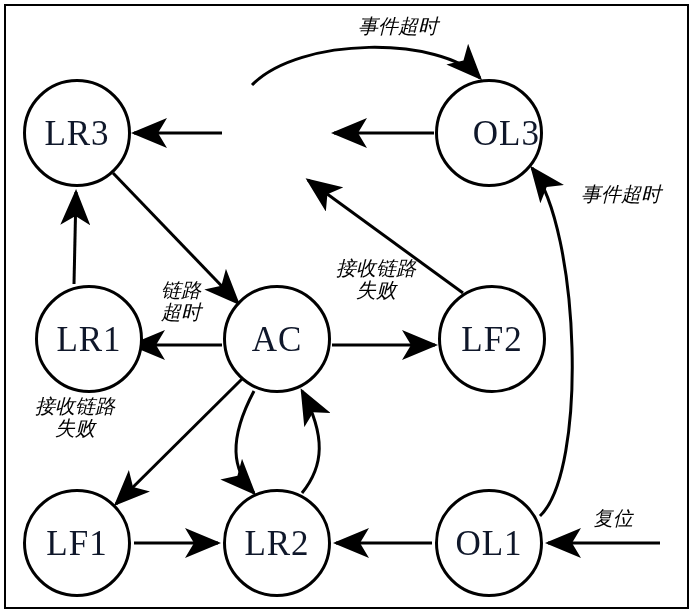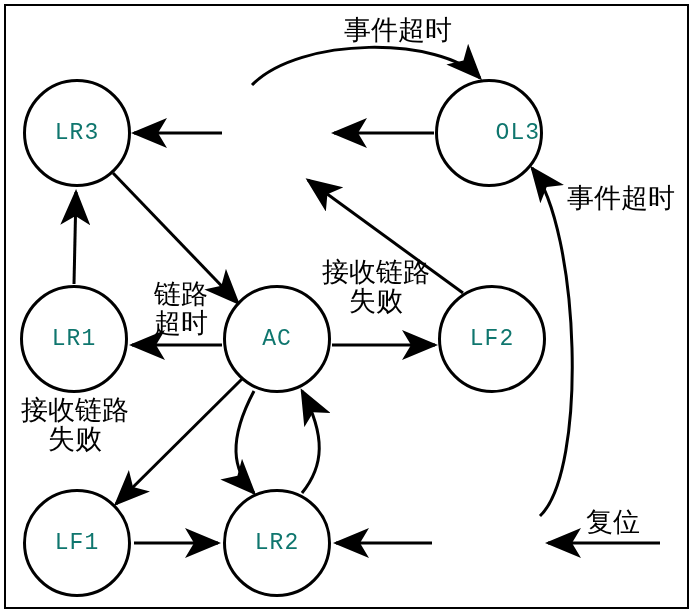--- a/index.html
+++ b/index.html
@@ -37,35 +37,35 @@
     position: absolute;
     border: 3px solid #000000;
     border-radius: 50%;
     background: #ffffff;
     display: flex;
     align-items: center;
     justify-content: center;
     box-sizing: border-box;
   }
   .node-label {
-    font-size: 23px;
+    font-size: 35px;
     letter-spacing: 1px;
-    color: #0f766e;
+    color: #0f172a;
     line-height: 1;
     user-select: none;
-    font-family: Liberation Mono, monospace;
   }
   .edge-label {
     position: absolute;
     color: #000000;
-    font-size: 27px;
+    font-size: 20px;
     line-height: 1.08;
     text-align: center;
     white-space: pre;
     user-select: none;
+    font-style: italic;
   }
 </style>
 </head>
 <body>
 
 <div id="canvas">
 
   <div id="frame"></div>
 
   <svg id="wires" viewBox="0 0 695 615">
@@ -108,34 +108,37 @@
       <path d="M 660 543 L 548 543"></path>
     </g>
   </svg>
 
   <div class="node" style="left:23px; top:79px; width:108px; height:108px;">
     <span class="node-label">LR3</span>
   </div>
   <div class="node" style="left:435px; top:79px; width:108px; height:108px;justify-content:flex-end;">
     <span class="node-label">OL3</span>
   </div>
-  <div class="node" style="left:20px; top:285px; width:108px; height:108px;">
+  <div class="node" style="left:35px; top:285px; width:108px; height:108px;">
     <span class="node-label">LR1</span>
   </div>
   <div class="node" style="left:223px; top:285px; width:108px; height:108px;">
     <span class="node-label">AC</span>
   </div>
   <div class="node" style="left:438px; top:285px; width:108px; height:108px;">
     <span class="node-label">LF2</span>
   </div>
   <div class="node" style="left:23px; top:489px; width:108px; height:108px;">
     <span class="node-label">LF1</span>
   </div>
   <div class="node" style="left:223px; top:489px; width:108px; height:108px;">
     <span class="node-label">LR2</span>
+  </div>
+  <div class="node" style="left:435px; top:489px; width:108px; height:108px;">
+    <span class="node-label">OL1</span>
   </div>
 
   <div class="edge-label" style="left:333px; top:16px; width:130px;">事件超时</div>
   <div class="edge-label" style="left:556px; top:184px; width:130px;">事件超时</div>
   <div class="edge-label" style="left:146px; top:280px; width:70px;">链路
 超时</div>
   <div class="edge-label" style="left:311px; top:258px; width:130px;">接收链路
 失败</div>
   <div class="edge-label" style="left:10px; top:396px; width:130px;">接收链路
 失败</div>

